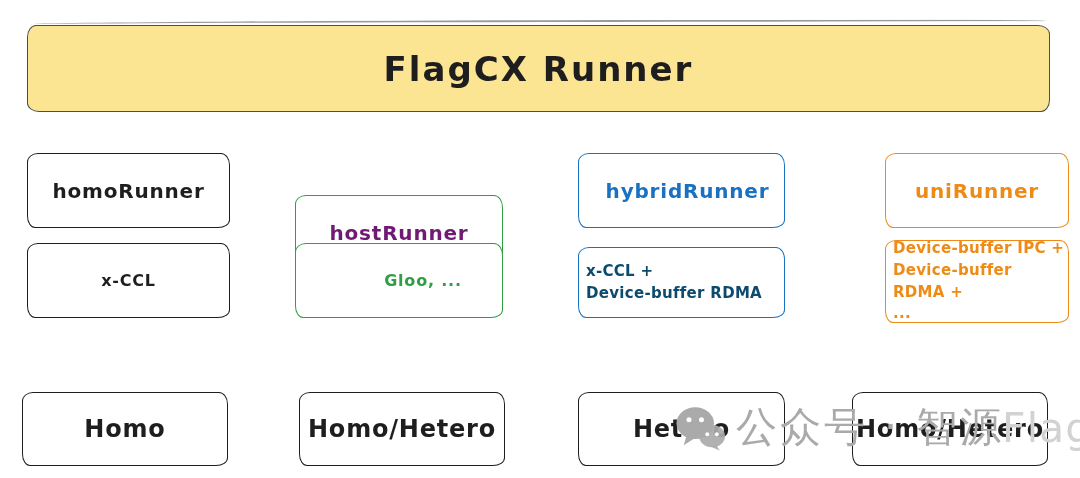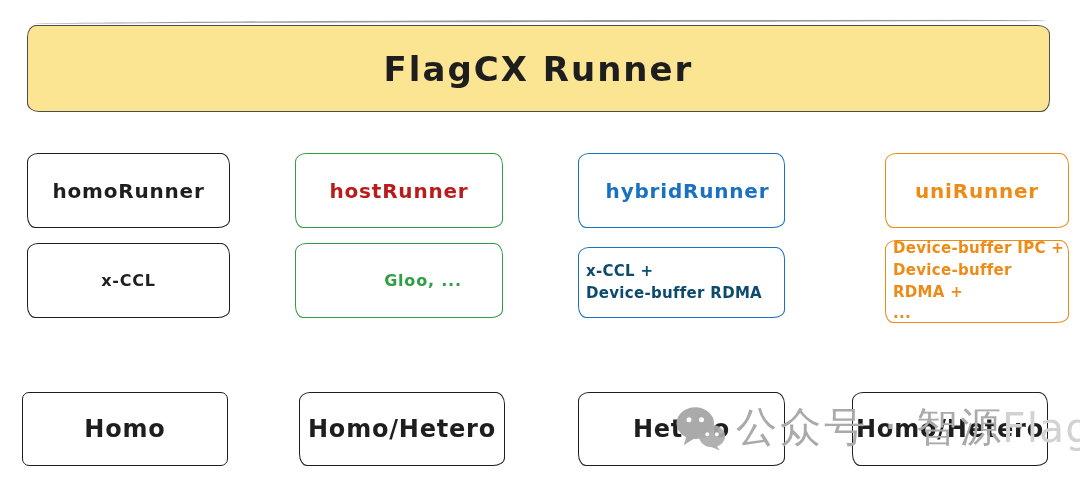--- a/index.html
+++ b/index.html
@@ -62,21 +62,21 @@
     align-items: flex-start;
     justify-content: center;
     padding-left: 7px;
     font-size: 15px;
     line-height: 1.45;
     letter-spacing: 0.3px;
   }
   .backend-blue   { top: 247px; height: 71px; }
   .backend-orange { top: 240px; height: 83px; }
 
-  .r-mode.m0 { left: 22px;  width: 206px; border-radius: 7px; }
+  .r-mode.m0 { left: 22px;  width: 206px; }
   .r-mode.m1 { left: 299px; width: 206px; }
   .r-mode.m2 { left: 578px; width: 207px; }
   .r-mode.m3 { left: 852px; width: 196px; }
 
   
   .watermark {
     position: absolute;
     left: 676px; top: 400px;
     display: flex;
     align-items: center;
@@ -104,21 +104,21 @@
 
   <div class="banner-topline"></div>
 
   <div class="box banner" style="background-color: rgb(251, 228, 146); border-color: rgb(77, 77, 77);">
     <span style="color: rgb(30, 30, 30);">FlagCX Runner</span>
   </div>
 
   <div class="box r-runner c0" style="color: rgb(30, 30, 30); border-color: rgb(30, 30, 30);">
     <span>homoRunner</span>
   </div>
-  <div class="box r-runner c1" style="color: #b91c1c; border-color: rgb(47, 158, 68);">
+  <div class="box r-runner c1" style="color: #701a75; border-color: rgb(47, 158, 68); margin-top: 42px;">
     <span>hostRunner</span>
   </div>
   <div class="box r-runner c2" style="color: rgb(25, 113, 194); border-color: rgb(25, 113, 194);">
     <span>hybridRunner</span>
   </div>
   <div class="box r-runner c3" style="color: rgb(238, 139, 23); border-color: rgb(238, 139, 23);">
     <span>uniRunner</span>
   </div>
 
   <div class="box r-backend c0" style="color: rgb(30, 30, 30); border-color: rgb(30, 30, 30);">

